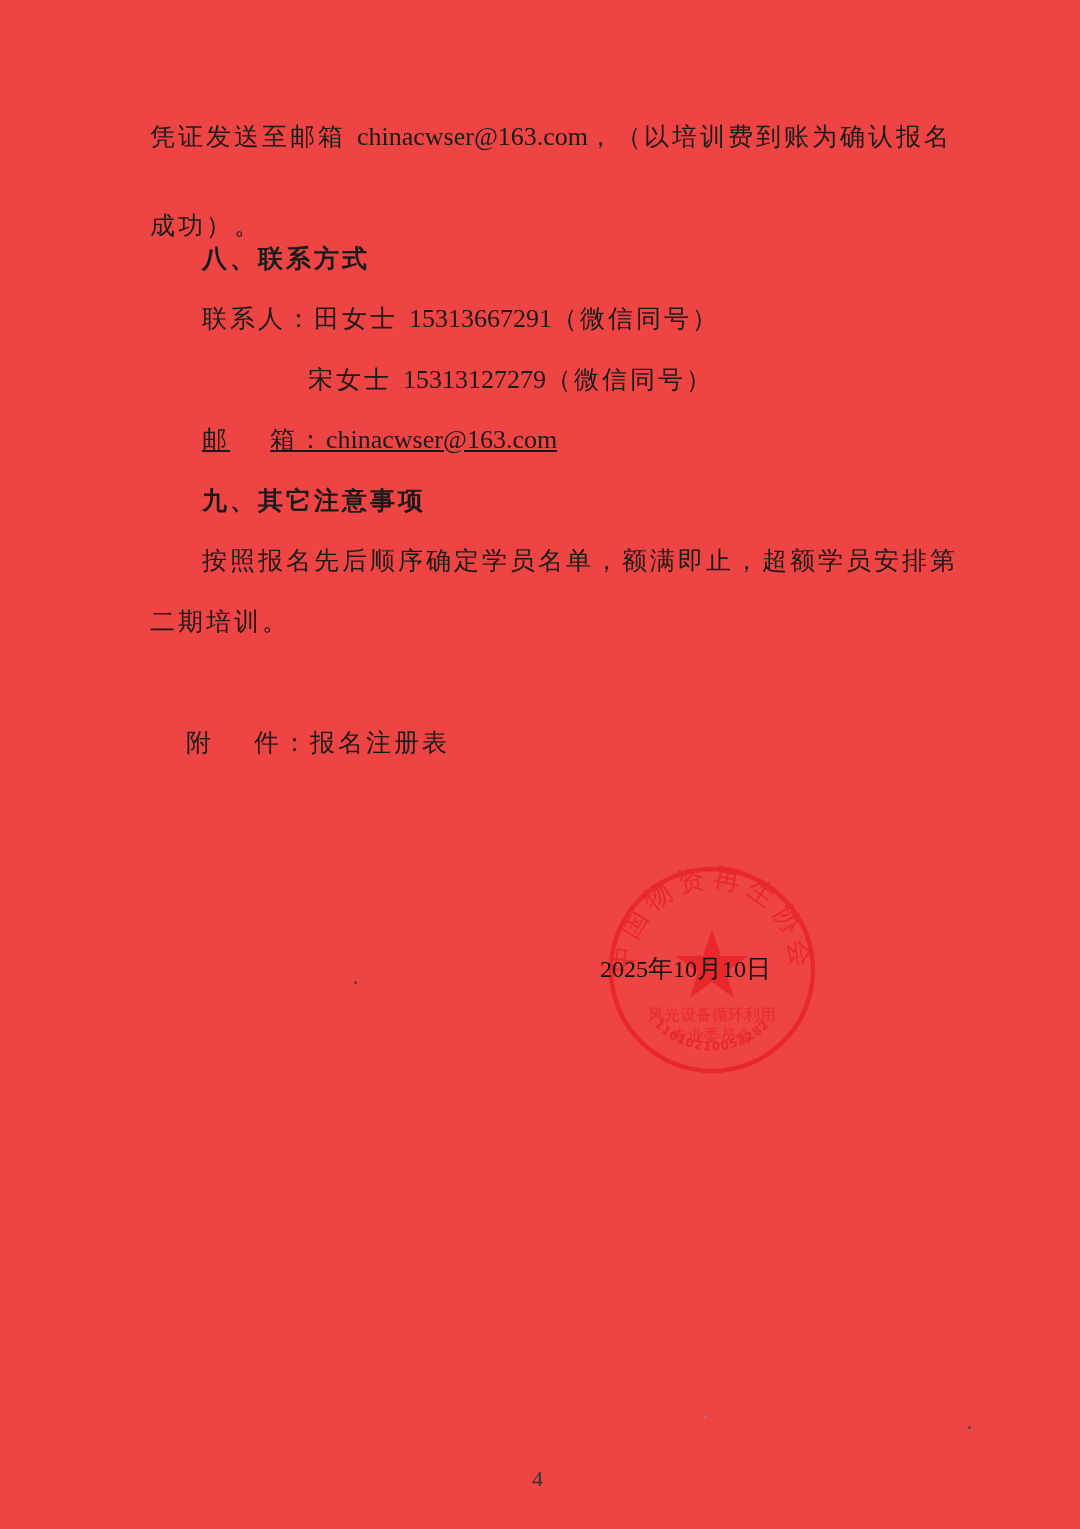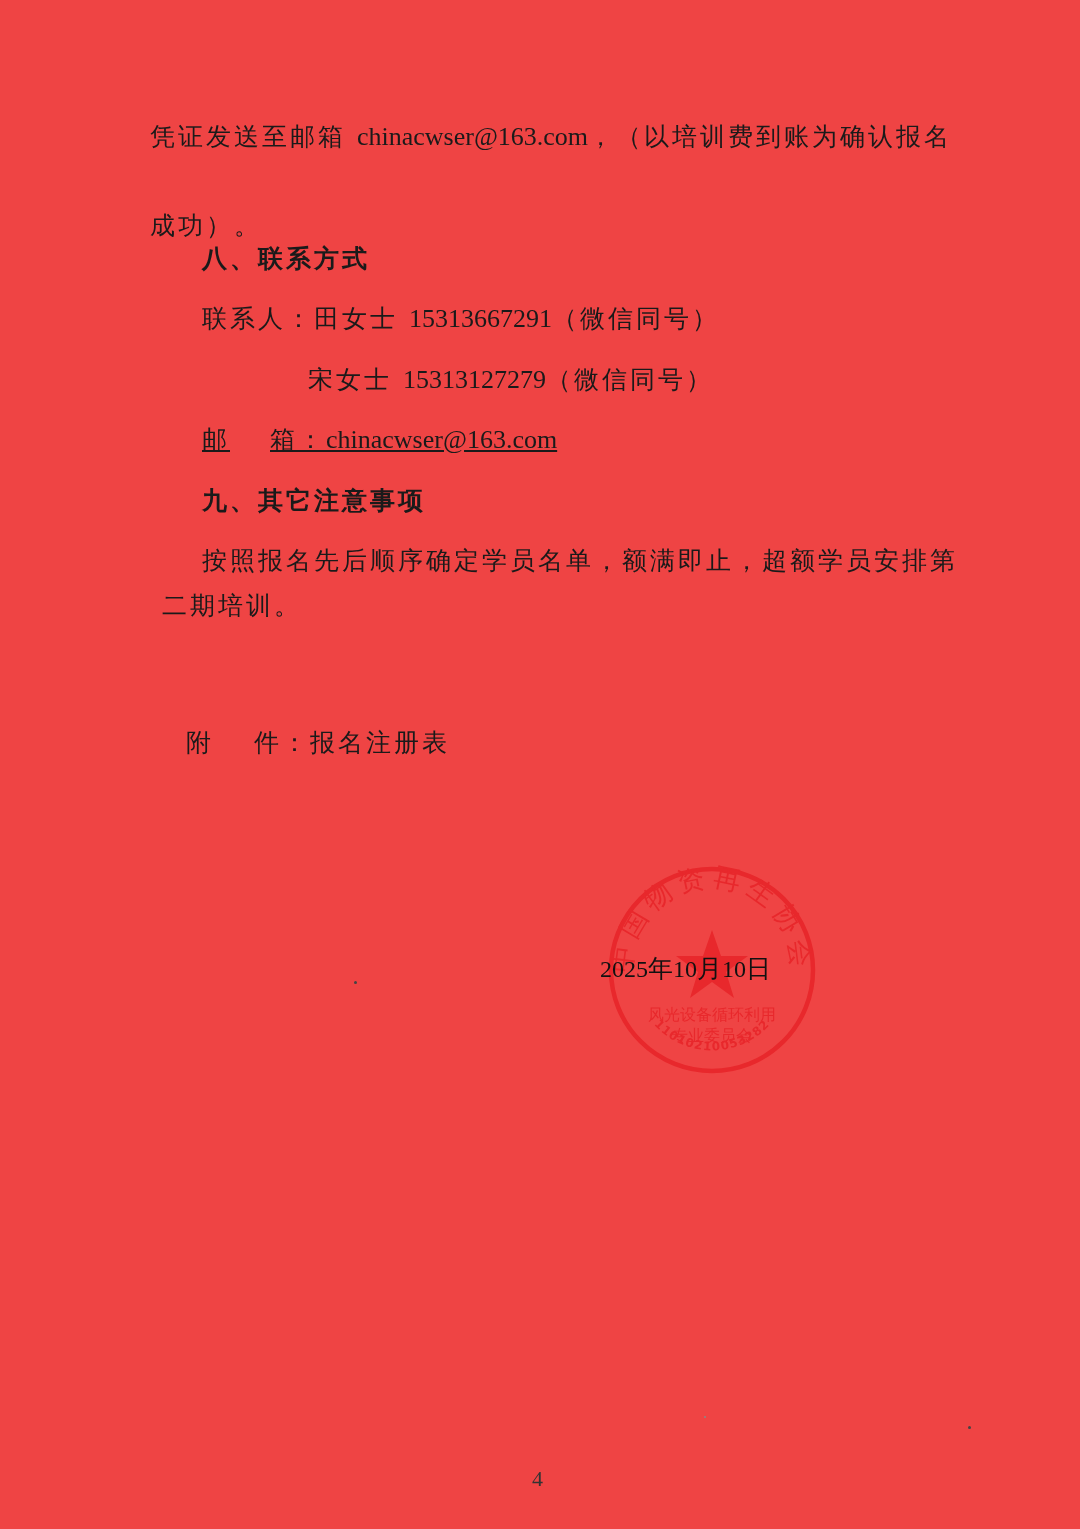--- a/index.html
+++ b/index.html
@@ -98,21 +98,21 @@
     <span>宋女士</span>
     <span class="latin">15313127279</span><span>（微信同号）</span>
   </div>
 
   <div class="line" style="left:202px; top:423px;text-decoration:underline;">
     <span>邮</span><span class="gap-wide"></span><span>箱：</span><span class="latin">chinacwser@163.com</span>
   </div>
 
   <div class="line" style="left:202px; top:544px;">按照报名先后顺序确定学员名单，额满即止，超额学员安排第</div>
   <div class="line heading" style="left:202px; top:484px;">九、其它注意事项</div>
-  <div class="line" style="left:150px; top:589px;margin-left:12px;">二期培训。</div>
+  <div class="line" style="left:150px; top:605px;">二期培训。</div>
 
   <div class="line" style="left:186px; top:726px;">
     <span>附</span><span class="gap-wide"></span><span>件：</span><span>报名注册表</span>
   </div>
 
   <svg class="stamp" viewBox="0 0 212 212">
     <defs>
       <path id="arcTop" d="M 30 128 A 80 80 0 1 1 182 128" fill="none"></path>
       <path id="arcBottom" d="M 40 150 A 78 78 0 0 0 172 150" fill="none"></path>
     </defs>

